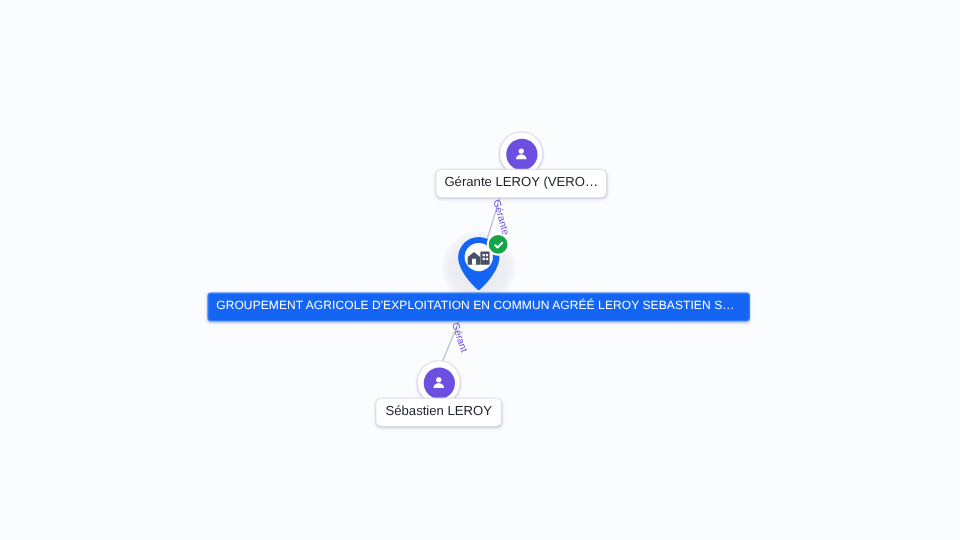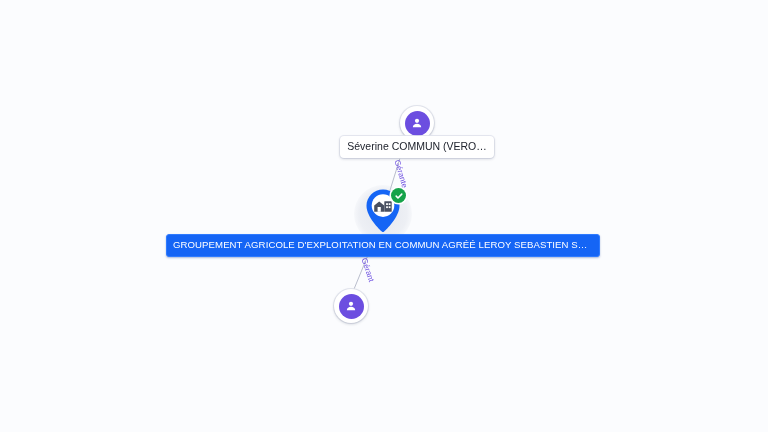--- a/index.html
+++ b/index.html
@@ -174,21 +174,21 @@
 
   <div class="node" id="node-severine" style="left:360px; top:106px; width:114px;">
     <div class="person-avatar">
       <div class="disc">
         <svg width="14" height="14" viewBox="0 0 24 24" aria-hidden="true">
           <circle cx="12" cy="8.3" r="3.6" fill="#ffffff"></circle>
           <path d="M4.8 19.4c0-4 3.3-6.3 7.2-6.3s7.2 2.3 7.2 6.3z" fill="#ffffff"></path>
         </svg>
       </div>
     </div>
-    <div class="node-label">Séverine COMMUN (VERO…</div>
+    <div class="node-label">Gérante LEROY (VERO…</div>
   </div>
 
   <div class="edge-label" id="edge-label-top">Gérante</div>
 
   <div class="node" id="node-company" style="left:361px; top:185px; width:44px;">
     <div class="pin-halo"></div>
     <div class="pin-wrap">
       <svg class="pin" width="44" height="52" viewBox="0 0 44 52" xmlns="http://www.w3.org/2000/svg" aria-hidden="true">
         <path d="M22 4.5c-9.1 0-16.5 7.3-16.5 16.3 0 11.4 13.6 24.2 15.3 25.7a1.8 1.8 0 0 0 2.4 0C24.9 45 38.5 32.2 38.5 20.8 38.5 11.8 31.1 4.5 22 4.5z" fill="#1565f5"></path>
         <circle cx="22" cy="20.6" r="11.3" fill="#ffffff"></circle>
@@ -218,15 +218,16 @@
 
   <div class="node" id="node-sebastien" style="left:308px; top:289px; width:86px;">
     <div class="person-avatar">
       <div class="disc">
         <svg width="14" height="14" viewBox="0 0 24 24" aria-hidden="true">
           <circle cx="12" cy="8.3" r="3.6" fill="#ffffff"></circle>
           <path d="M4.8 19.4c0-4 3.3-6.3 7.2-6.3s7.2 2.3 7.2 6.3z" fill="#ffffff"></path>
         </svg>
       </div>
     </div>
+    <div class="node-label">Sébastien LEROY</div>
   </div>
 
 </div>
 
 </body></html>

